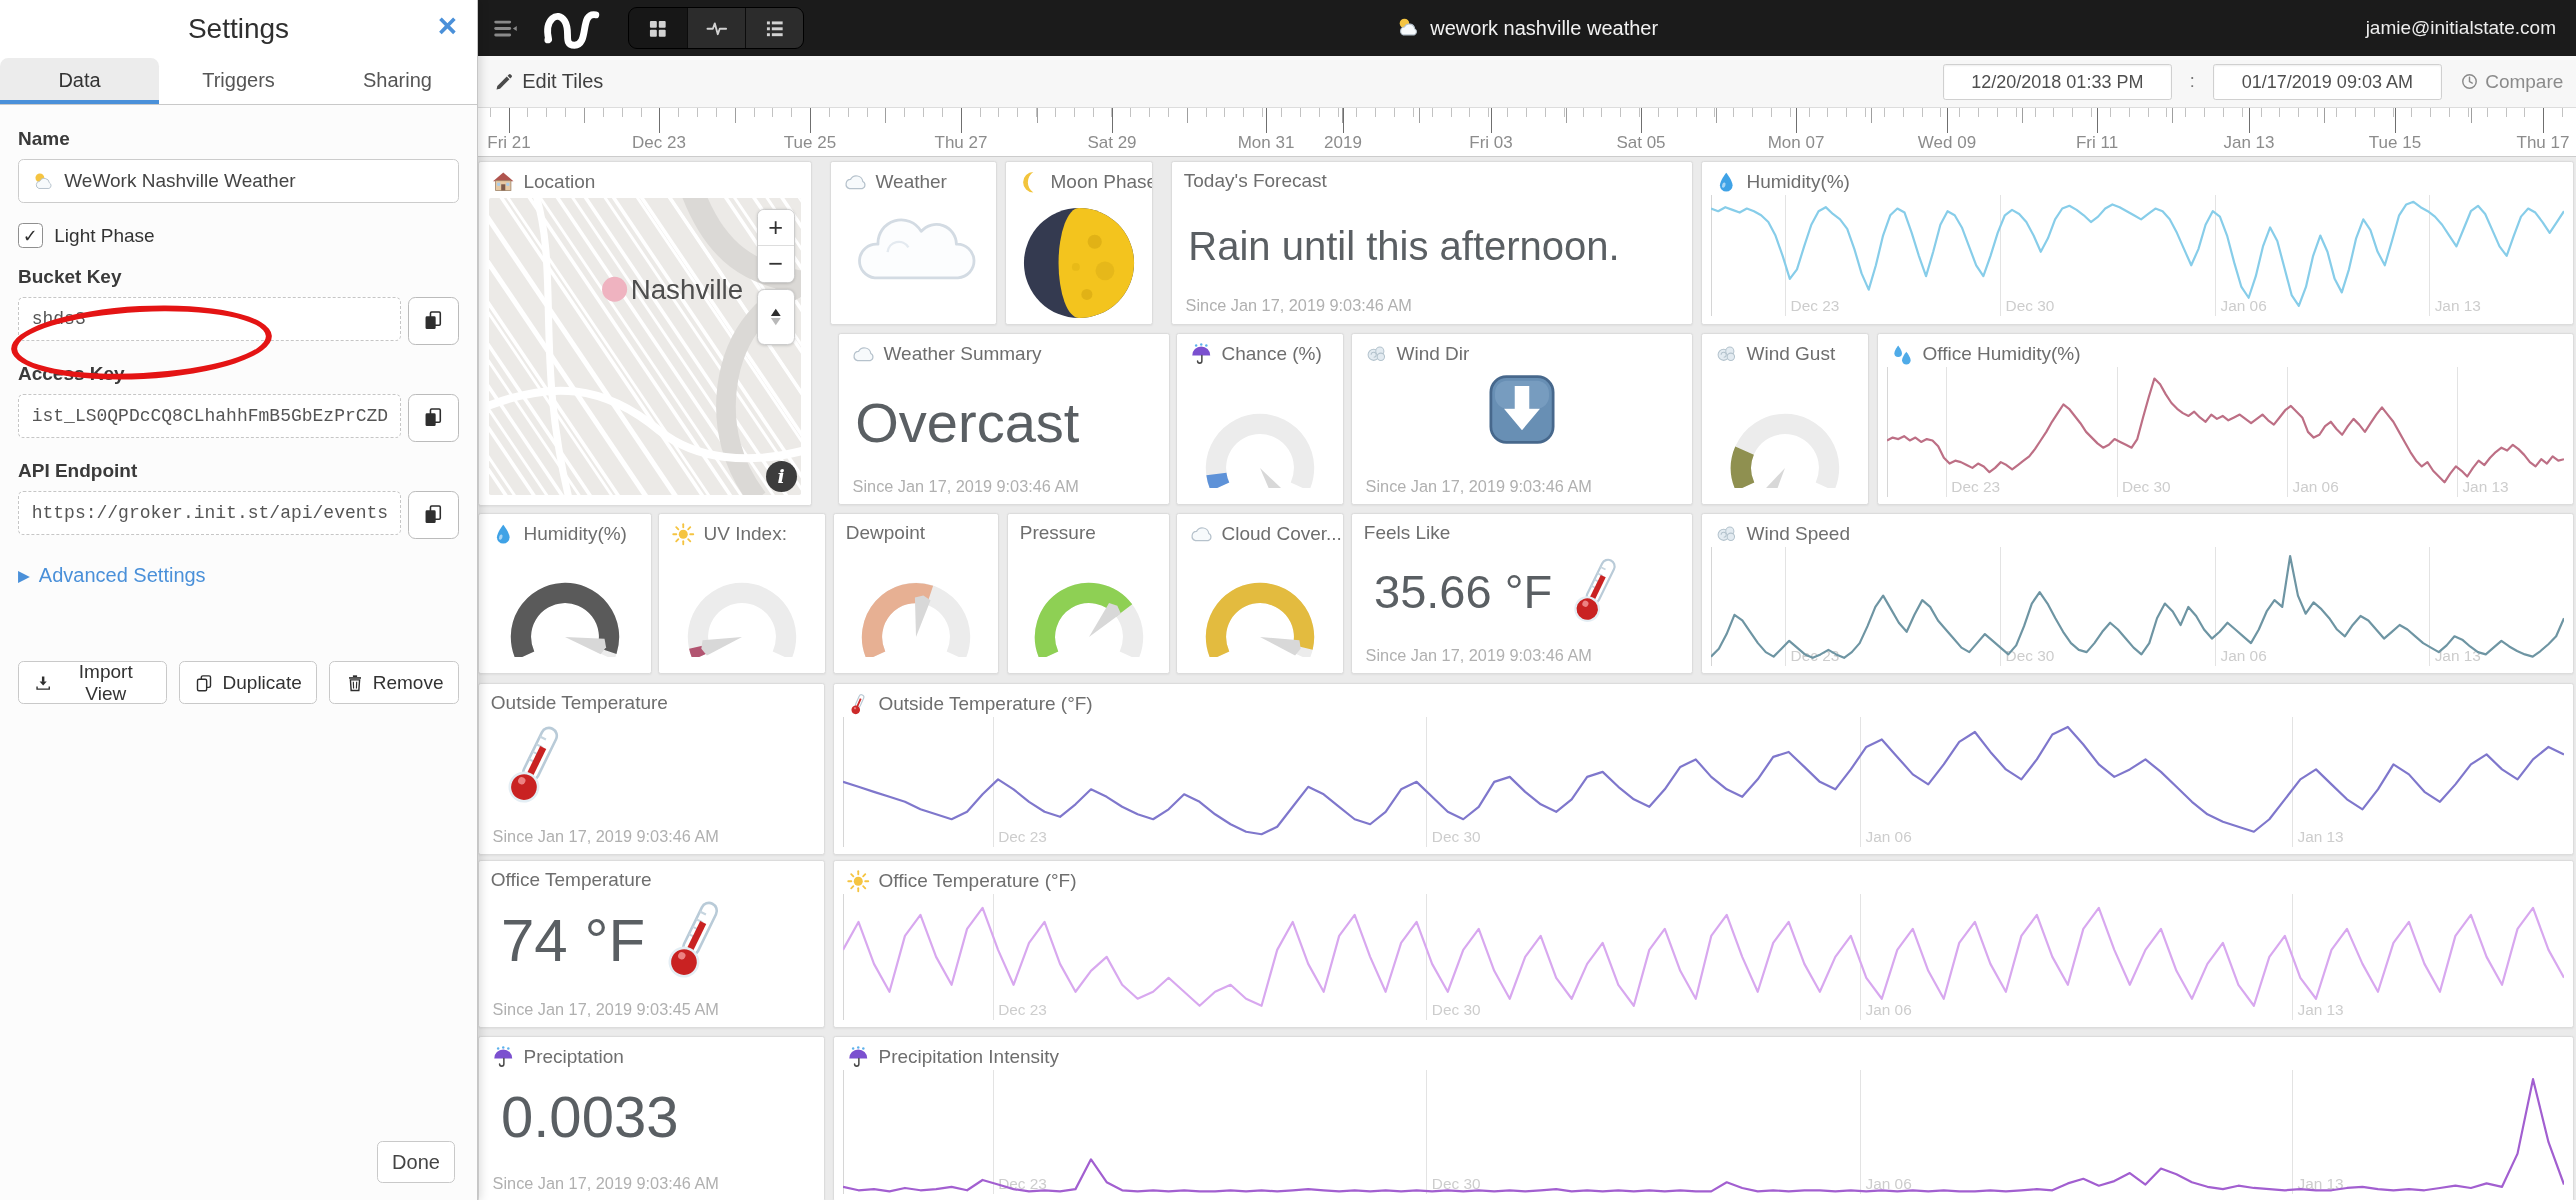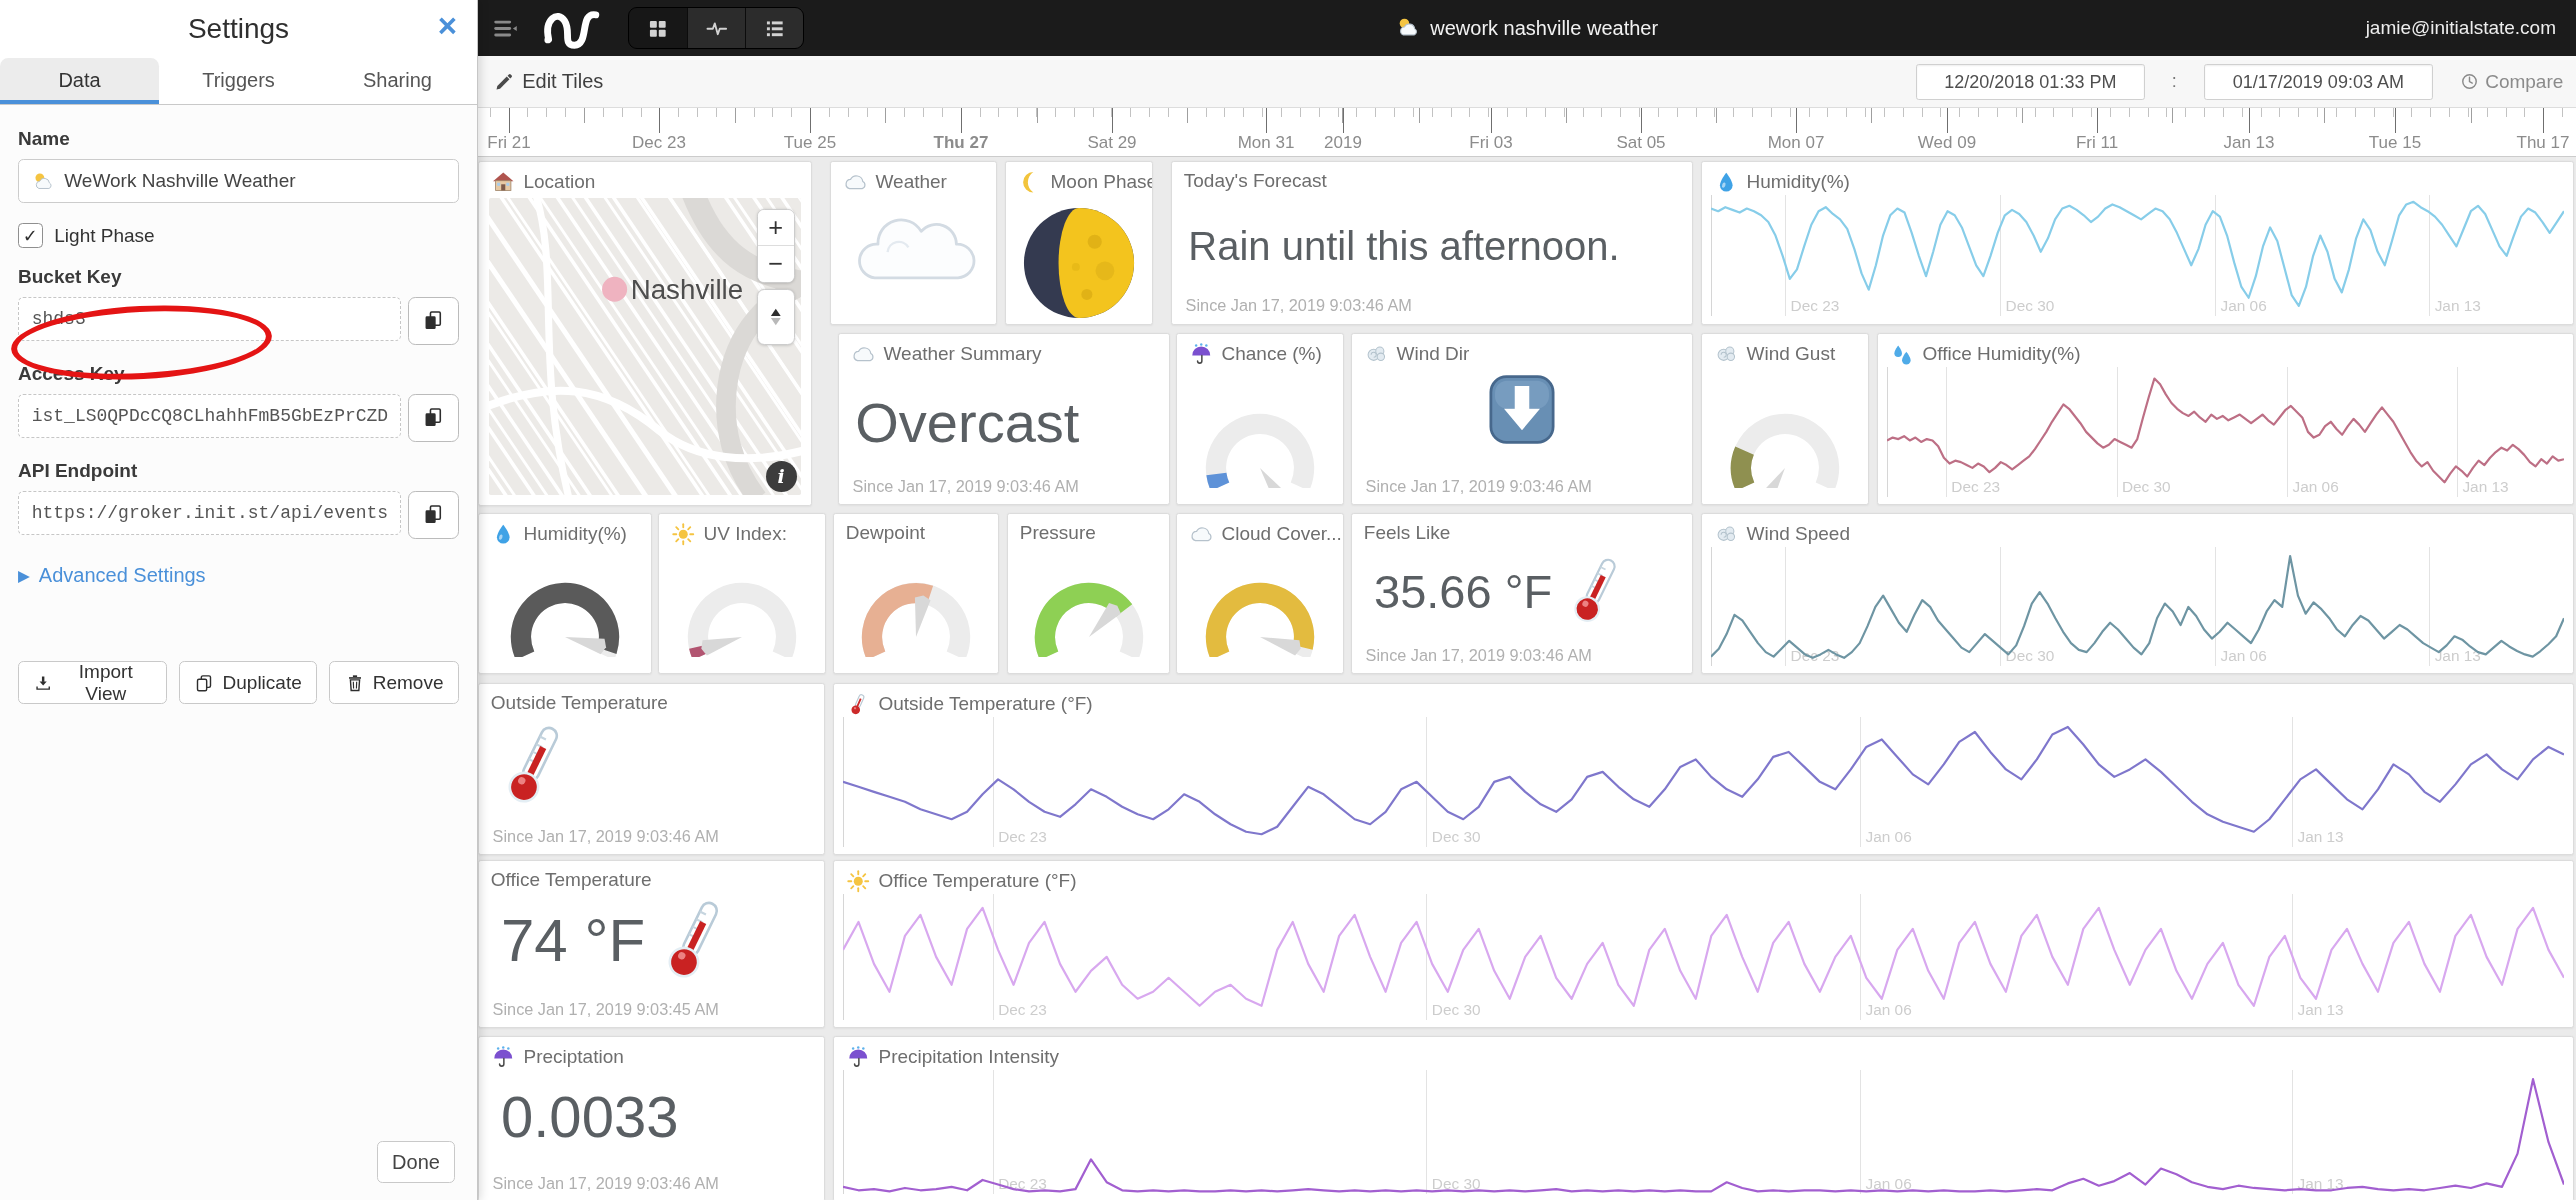--- a/index.html
+++ b/index.html
@@ -16,21 +16,21 @@
   .vt.active{background:#171717;border-left:none;}
   .vt svg{width:23.6px;height:23.6px;}
   .tb-title{position:absolute;left:478px;right:0;top:0;height:56px;display:flex;align-items:center;justify-content:center;gap:9px;color:#f2f2f2;font-size:20px;}
   .tb-title .ic{width:25.4px;height:25.4px;}
   .tb-user{position:absolute;right:20px;top:0;height:56px;display:flex;align-items:center;color:#ededed;font-size:19px;cursor:pointer;}
 
   
   .toolbar{position:absolute;left:0;top:56px;width:2576px;height:52px;background:#f7f7f7;border-bottom:0.9px solid #ddd;z-index:4;}
   .edit-tiles{position:absolute;left:494px;top:0;height:51px;display:flex;align-items:center;gap:8.2px;font-size:20px;color:#3f3f3f;cursor:pointer;}
   .edit-tiles .ic{width:20px;height:20px;}
-  .tb-right{position:absolute;right:12.7px;top:0;height:51px;display:flex;align-items:center;gap:27px;}
+  .tb-right{position:absolute;right:12.7px;top:0;height:51px;display:flex;align-items:center;gap:18px;}
   .datebox{width:229px;height:36px;line-height:34px;text-align:center;background:#fff;border:0.9px solid #d0d0d0;border-radius:2.7px;font-size:18px;color:#4f4f4f;box-shadow:inset 0 0.9px 1.8px rgba(0,0,0,.07);cursor:text;}
   .datecolon{color:#777;font-size:18px;}
   .compare{display:flex;align-items:center;gap:6.3px;color:#8b8b8b;font-size:19px;cursor:pointer;}
   .compare .ic{width:19px;height:19px;}
 
   
   .timeline{position:absolute;left:478px;top:108px;width:2098px;height:49px;background:#fff;border-bottom:0.9px solid #ccc;z-index:3;cursor:ew-resize;}
   .tick{position:absolute;top:0;width:0.9px;background:#c2c2c2;}
   .tick.minor{height:9px;}
   .tick.medium{height:15.4px;background:#9f9f9f;}
@@ -287,21 +287,21 @@
     <div class="tick medium" style="left: 106px;"></div>
     <div class="tlabel" style="left: 31px;">Fri 21</div>
     <div class="tick major" style="left: 181px;"></div>
     <div class="tick medium" style="left: 257px;"></div>
     <div class="tlabel" style="left: 181px;">Dec 23</div>
     <div class="tick major" style="left: 332px;"></div>
     <div class="tick medium" style="left: 407px;"></div>
     <div class="tlabel" style="left: 332px;">Tue 25</div>
     <div class="tick major" style="left: 483px;"></div>
     <div class="tick medium" style="left: 559px;"></div>
-    <div class="tlabel" style="left: 483px; font-weight: bold;">Thu 27</div>
+    <div class="tlabel" style="left: 483px;">Thu 27</div>
     <div class="tick major" style="left: 634px;"></div>
     <div class="tick medium" style="left: 709px;"></div>
     <div class="tlabel" style="left: 634px;">Sat 29</div>
     <div class="tick major" style="left: 788px;"></div>
     <div class="tick medium" style="left: 864px;"></div>
     <div class="tlabel" style="left: 788px;">Mon 31</div>
     <div class="tick major" style="left: 865px;"></div>
     <div class="tick medium" style="left: 941px;"></div>
     <div class="tlabel" style="left: 865px;">2019</div>
     <div class="tick major" style="left: 1013px;"></div>

